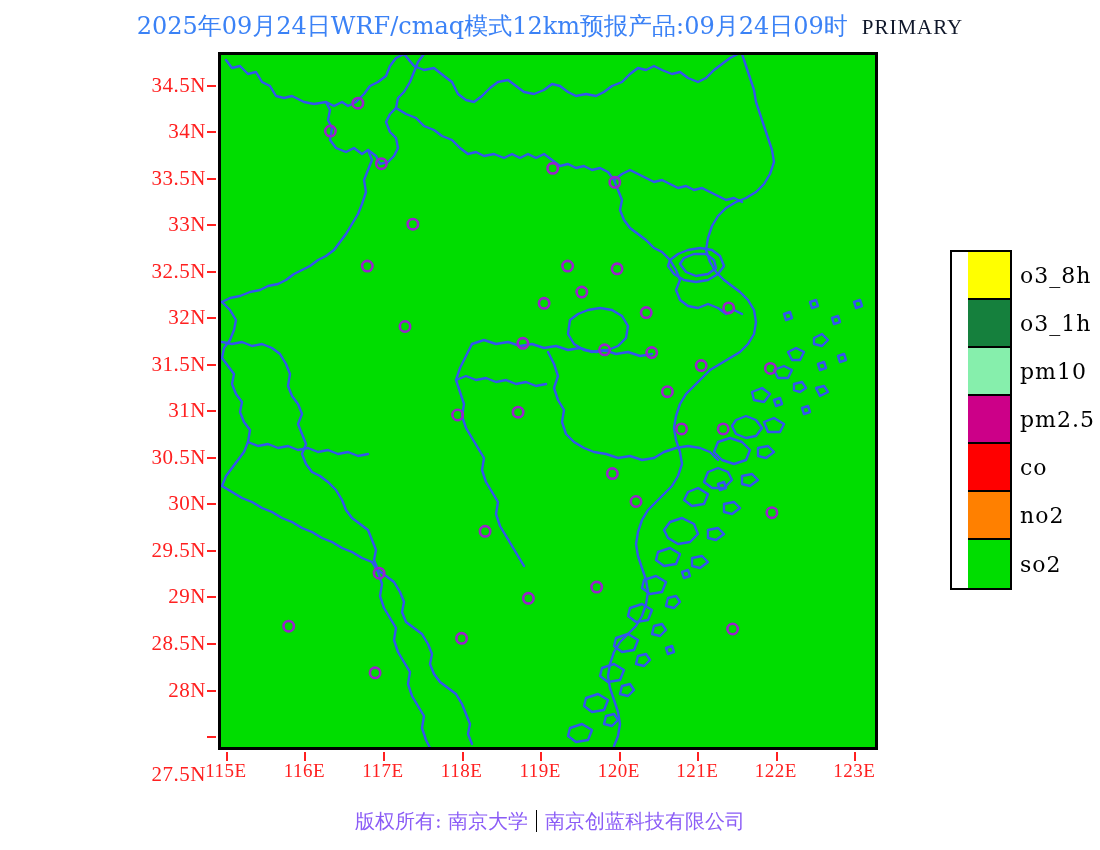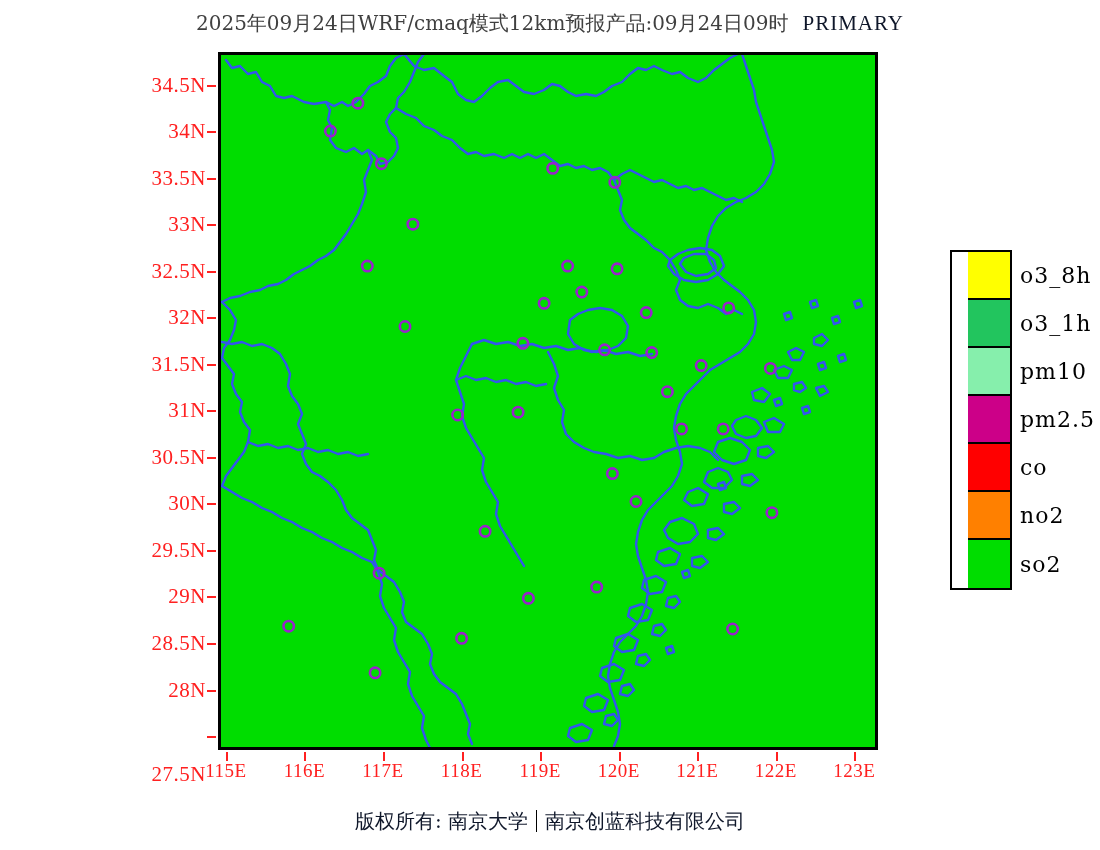--- a/index.html
+++ b/index.html
@@ -20,23 +20,23 @@
     position: absolute;
     left: 0;
     top: 10px;
     width: 1100px;
     text-align: center;
     white-space: nowrap;
     font-size: 21px;
     letter-spacing: 0px;
   }
   #title-main {
-    color: #404040;
+    color: #3b82f6;
     font-family: "DejaVu Serif", "Liberation Serif", serif;
-    font-size: 20px;
+    font-size: 24px;
   }
   #title-suffix {
     color: #0f172a;
     font-family: "Liberation Serif", "DejaVu Serif", serif;
     font-size: 21px;
     letter-spacing: 1px;
     margin-left: 14px;
   }
 
   
@@ -133,21 +133,21 @@
     letter-spacing: 1px;
   }
 
   
   #footer {
     position: absolute;
     left: 0;
     top: 808px;
     width: 1100px;
     text-align: center;
-    color: #0f172a;
+    color: #8b5cf6;
     font-size: 20px;
     font-family: "DejaVu Serif", "Liberation Serif", serif;
     white-space: nowrap;
   }
   .footer-sep {
     display: inline-block;
     width: 1px;
     height: 22px;
     background: #000;
     vertical-align: -4px;
@@ -336,21 +336,21 @@
     <div class="xlab" style="left: 400.714px; top: 0px;">120E</div>
     <div class="xlab" style="left: 479.286px; top: 0px;">121E</div>
     <div class="xlab" style="left: 557.857px; top: 0px;">122E</div>
     <div class="xlab" style="left: 636.429px; top: 0px;">123E</div>
   </div>
 
 <div id="legend">
     <div class="legend-row" style="background: rgb(255, 255, 0);">
       <span class="legend-label">o3_8h</span>
     </div>
-    <div class="legend-row" style="background: #22c55e;">
+    <div class="legend-row" style="background: #15803d;">
       <span class="legend-label">o3_1h</span>
     </div>
     <div class="legend-row" style="background: #86efac;">
       <span class="legend-label">pm10</span>
     </div>
     <div class="legend-row" style="background: rgb(204, 0, 136);">
       <span class="legend-label">pm2.5</span>
     </div>
     <div class="legend-row" style="background: rgb(255, 0, 0);">
       <span class="legend-label">co</span>

